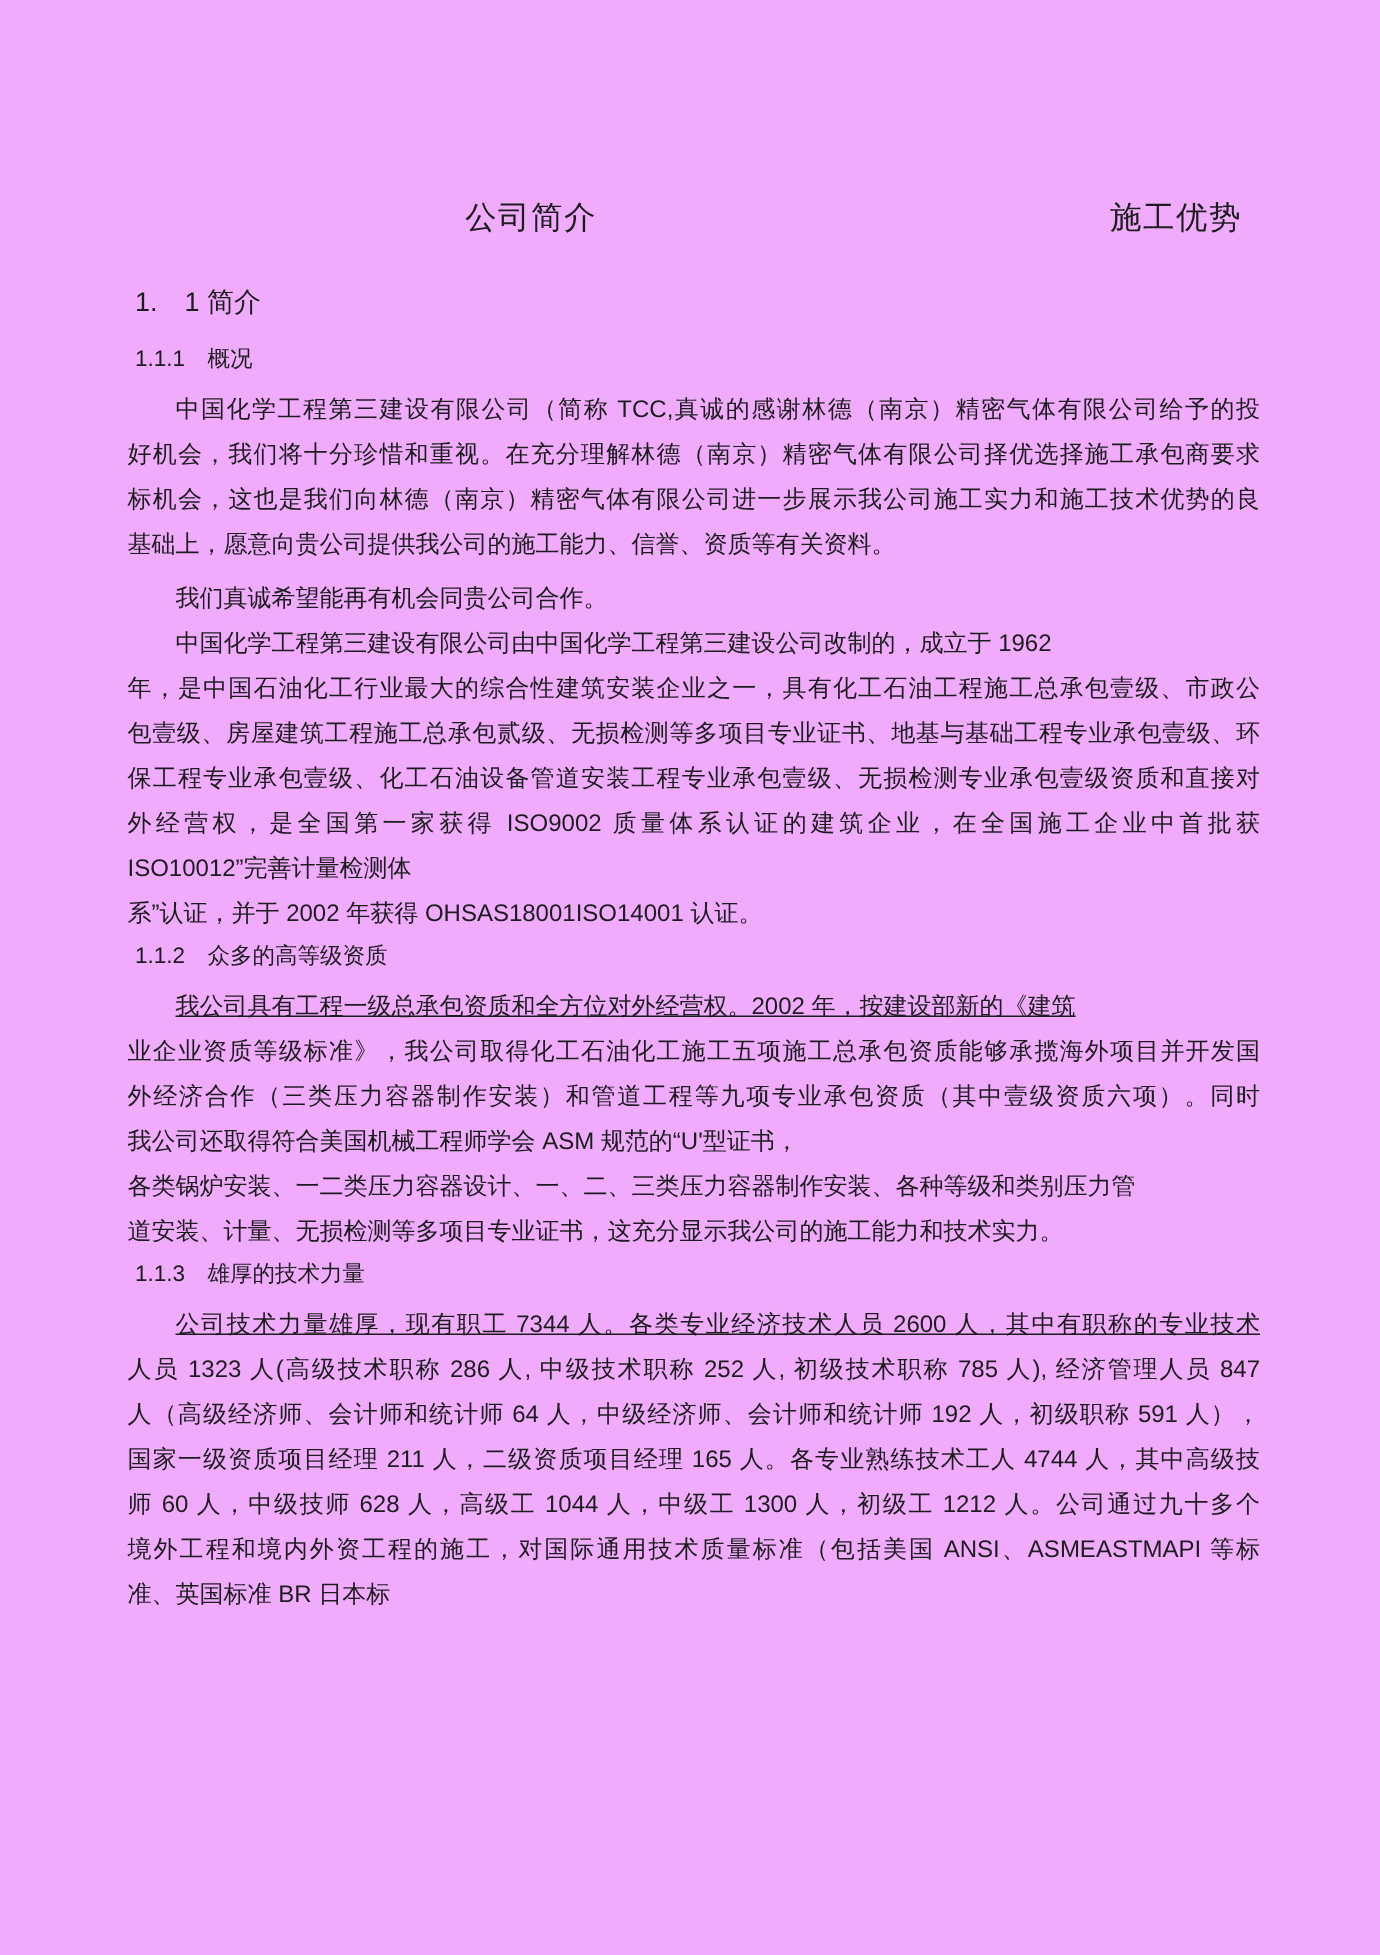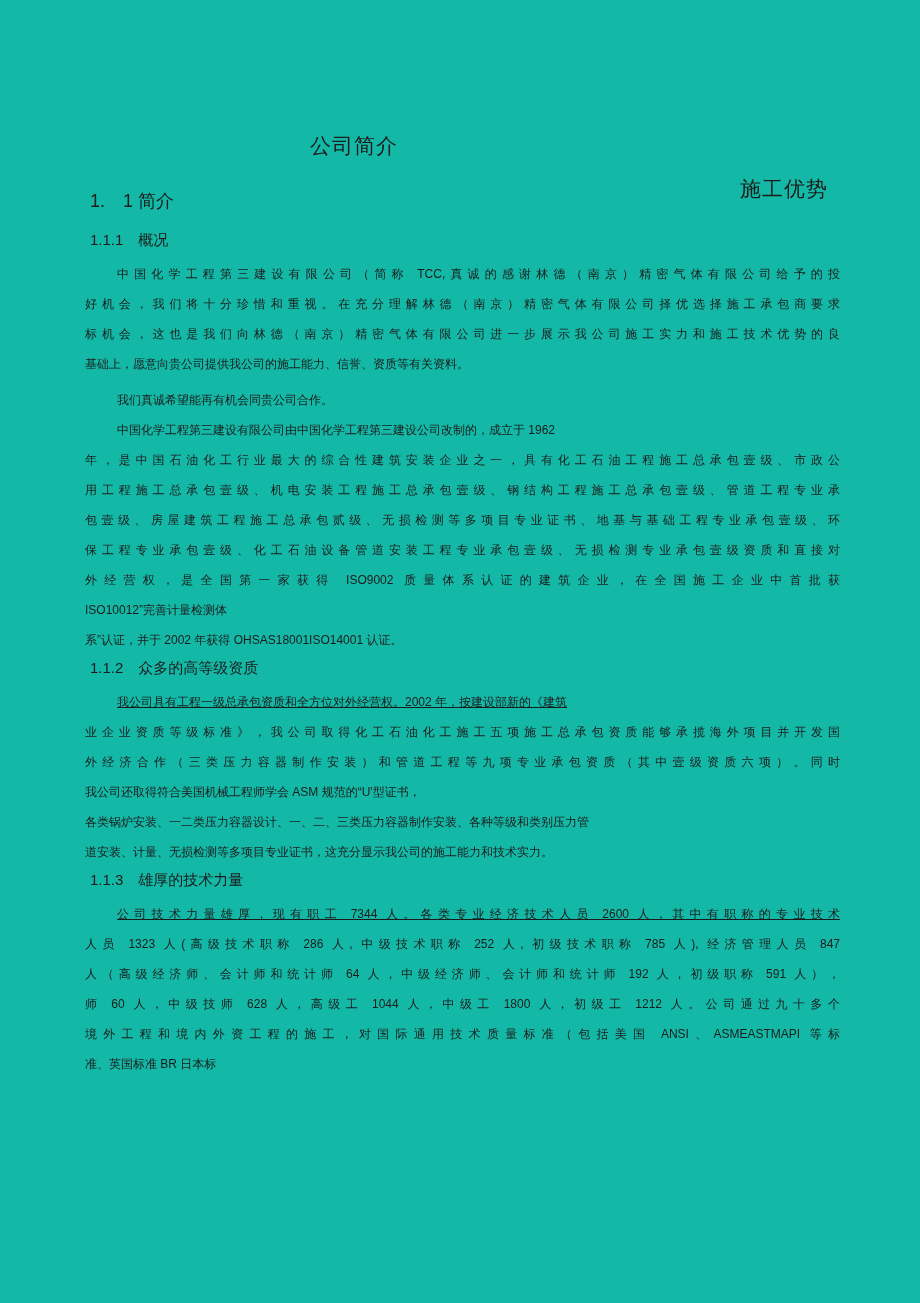--- a/index.html
+++ b/index.html
@@ -1,54 +1,54 @@
 <!DOCTYPE html>
 <html><head>
 <meta charset="utf-8">
 <style>
   html, body { margin: 0; padding: 0; background: #ffffff; }
   .page {
     position: relative;
     width: 920px;
     height: 1303px;
-    background: #14b8a6;
+    background: #f0abfc;
     box-sizing: border-box;
     padding: 133px 80px 0 85px;
     font-family: "Liberation Sans", "DejaVu Sans", sans-serif;
     color: #1c1c1c;
     overflow: hidden;
   }
   .header-row {
     display: flex;
     align-items: flex-start;
     height: 26px;
     font-size: 21px;
     line-height: 26px;
     letter-spacing: 1px;
     white-space: pre;
   }
   .header-left  { margin-left: 225px; }
-  .header-right { margin-left: auto; margin-right: 12px; margin-top: 43px; }
+  .header-right { margin-left: auto; margin-right: 12px; }
 
   .h1 {
     margin: 30px 0 0 5px;
     font-size: 18px;
     line-height: 24px;
     white-space: pre-wrap;
   }
   .h2 {
     margin: 2px 0 8px 5px;
     font-size: 15px;
     line-height: 22px;
     white-space: pre-wrap;
   }
   .h2.first { margin-top: 16px; }
 
   .line {
-    font-size: 12px;
+    font-size: 16px;
     line-height: 30px;
     text-align: justify;
     text-align-last: left;
   }
   .line.fill   { text-align-last: justify; }
   .line.indent { text-indent: 32px; }
   .g6  { margin-top: 6px; }
   .g8  { margin-top: 8px; text-decoration: underline; }
 </style>
 </head>
@@ -62,34 +62,34 @@
   <div id="doc-lines">
       <div class="h1">1.　1 简介</div>
       <div class="h2 first">1.1.1　概况</div>
       <div class="line indent fill">中国化学工程第三建设有限公司（简称 TCC,真诚的感谢林德（南京）精密气体有限公司给予的投</div>
       <div class="line fill">好机会，我们将十分珍惜和重视。在充分理解林德（南京）精密气体有限公司择优选择施工承包商要求</div>
       <div class="line fill">标机会，这也是我们向林德（南京）精密气体有限公司进一步展示我公司施工实力和施工技术优势的良</div>
       <div class="line">基础上，愿意向贵公司提供我公司的施工能力、信誉、资质等有关资料。</div>
       <div class="line g6 indent">我们真诚希望能再有机会同贵公司合作。</div>
       <div class="line indent">中国化学工程第三建设有限公司由中国化学工程第三建设公司改制的，成立于 1962</div>
       <div class="line fill">年，是中国石油化工行业最大的综合性建筑安装企业之一，具有化工石油工程施工总承包壹级、市政公</div>
-      <div class="line fill">用工程施工总承包壹级、机电安装工程施工总承包壹级、钢结构工程施工总承包壹级、管道工程专业承</div>
       <div class="line fill">包壹级、房屋建筑工程施工总承包贰级、无损检测等多项目专业证书、地基与基础工程专业承包壹级、环</div>
       <div class="line fill">保工程专业承包壹级、化工石油设备管道安装工程专业承包壹级、无损检测专业承包壹级资质和直接对</div>
       <div class="line fill">外经营权，是全国第一家获得 ISO9002 质量体系认证的建筑企业，在全国施工企业中首批获</div>
       <div class="line">ISO10012”完善计量检测体</div>
       <div class="line">系”认证，并于 2002 年获得 OHSAS18001ISO14001 认证。</div>
       <div class="h2">1.1.2　众多的高等级资质</div>
       <div class="line g8 indent">我公司具有工程一级总承包资质和全方位对外经营权。2002 年，按建设部新的《建筑</div>
       <div class="line fill">业企业资质等级标准》，我公司取得化工石油化工施工五项施工总承包资质能够承揽海外项目并开发国</div>
       <div class="line fill">外经济合作（三类压力容器制作安装）和管道工程等九项专业承包资质（其中壹级资质六项）。同时</div>
       <div class="line">我公司还取得符合美国机械工程师学会 ASM 规范的“U'型证书，</div>
       <div class="line">各类锅炉安装、一二类压力容器设计、一、二、三类压力容器制作安装、各种等级和类别压力管</div>
       <div class="line">道安装、计量、无损检测等多项目专业证书，这充分显示我公司的施工能力和技术实力。</div>
       <div class="h2">1.1.3　雄厚的技术力量</div>
       <div class="line g8 indent fill">公司技术力量雄厚，现有职工 7344 人。各类专业经济技术人员 2600 人，其中有职称的专业技术</div>
       <div class="line fill">人员 1323 人(高级技术职称 286 人, 中级技术职称 252 人, 初级技术职称 785 人), 经济管理人员 847</div>
       <div class="line fill">人（高级经济师、会计师和统计师 64 人，中级经济师、会计师和统计师 192 人，初级职称 591 人），</div>
-      <div class="line fill">师 60 人，中级技师 628 人，高级工 1044 人，中级工 1800 人，初级工 1212 人。公司通过九十多个</div>
+      <div class="line fill">国家一级资质项目经理 211 人，二级资质项目经理 165 人。各专业熟练技术工人 4744 人，其中高级技</div>
+      <div class="line fill">师 60 人，中级技师 628 人，高级工 1044 人，中级工 1300 人，初级工 1212 人。公司通过九十多个</div>
       <div class="line fill">境外工程和境内外资工程的施工，对国际通用技术质量标准（包括美国 ANSI、ASMEASTMAPI 等标</div>
       <div class="line">准、英国标准 BR 日本标</div>
     </div>
 </div>
 
 </body></html>

